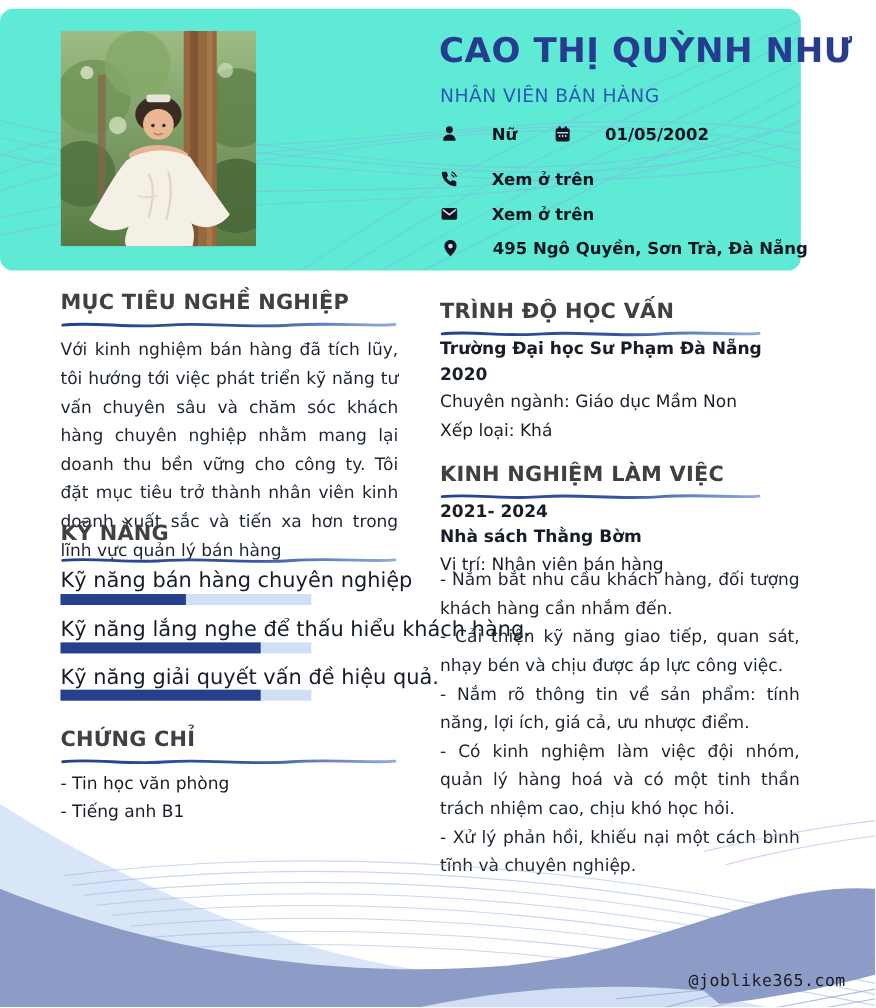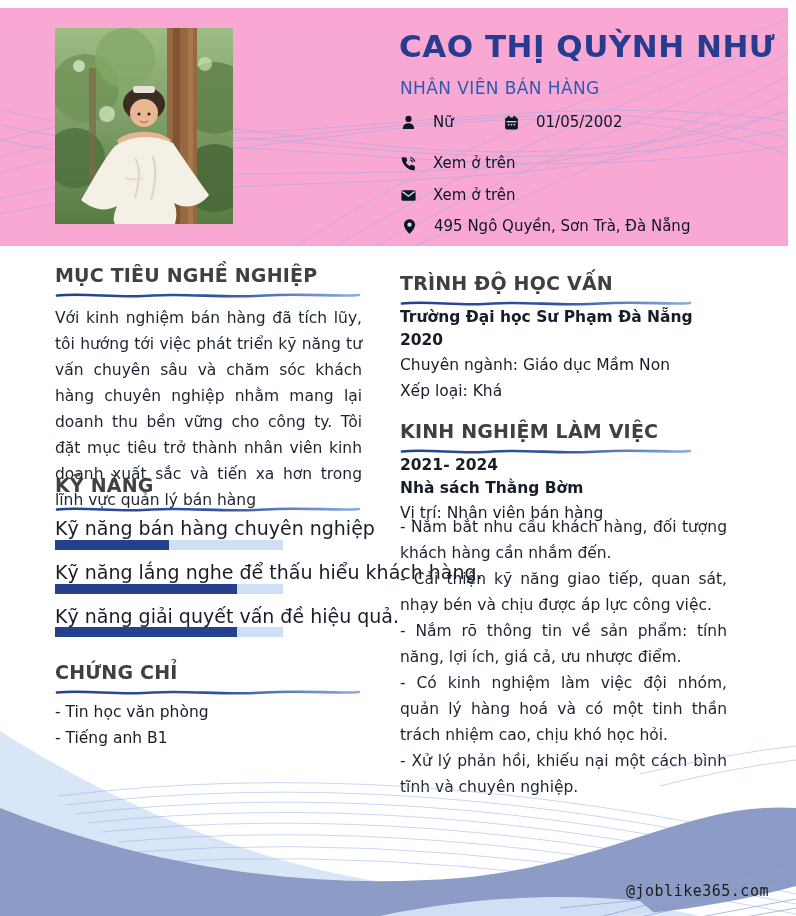--- a/index.html
+++ b/index.html
@@ -1,34 +1,34 @@
 <!DOCTYPE html>
 <html><head>
 <meta charset="utf-8">
 <style>
   html,body{margin:0;padding:0;background:#ffffff;}
   .page{
     position:relative;width:796px;height:916px;overflow:hidden;background:#ffffff;
     font-family:"DejaVu Sans","Liberation Sans",sans-serif;color:#1c2430;
   }
   
-  .header-band{position:absolute;left:0;top:8px;width:788px;height:238px;background:#f9a8d4;}
+  .header-band{position:absolute;left:0;top:8px;width:728px;height:238px;background:#5eead4;border-radius:12px;}
   .header-lines{position:absolute;left:0;top:0;width:100%;height:100%;}
   .photo{
     position:absolute;left:55px;top:20px;width:178px;height:196px;overflow:hidden;
   }
   .name{
     position:absolute;left:399px;top:20px;width:380px;
     font-size:31px;font-weight:bold;color:#283c8f;letter-spacing:.5px;white-space:nowrap;
   }
   .subtitle{
     position:absolute;left:400px;top:70px;width:380px;
     font-size:17px;color:#2b5ab2;letter-spacing:.4px;white-space:nowrap;
   }
-  .contact-row{position:absolute;display:flex;align-items:flex-end;gap:16px;}
+  .contact-row{position:absolute;display:flex;align-items:flex-start;gap:30px;font-weight:bold;}
   .contact-row .txt{font-size:15px;color:#0e1622;white-space:nowrap;}
   .cicon{width:17px;height:17px;flex:0 0 17px;display:block;}
   
   .sec-h{
     position:absolute;font-size:19px;font-weight:bold;color:#404040;letter-spacing:.2px;white-space:nowrap;
   }
   .squig{position:absolute;height:9px;display:block;}
   .squig path{fill:none;stroke:url(#squigGrad);stroke-width:2.6;stroke-linecap:round;}
   
   .para{

